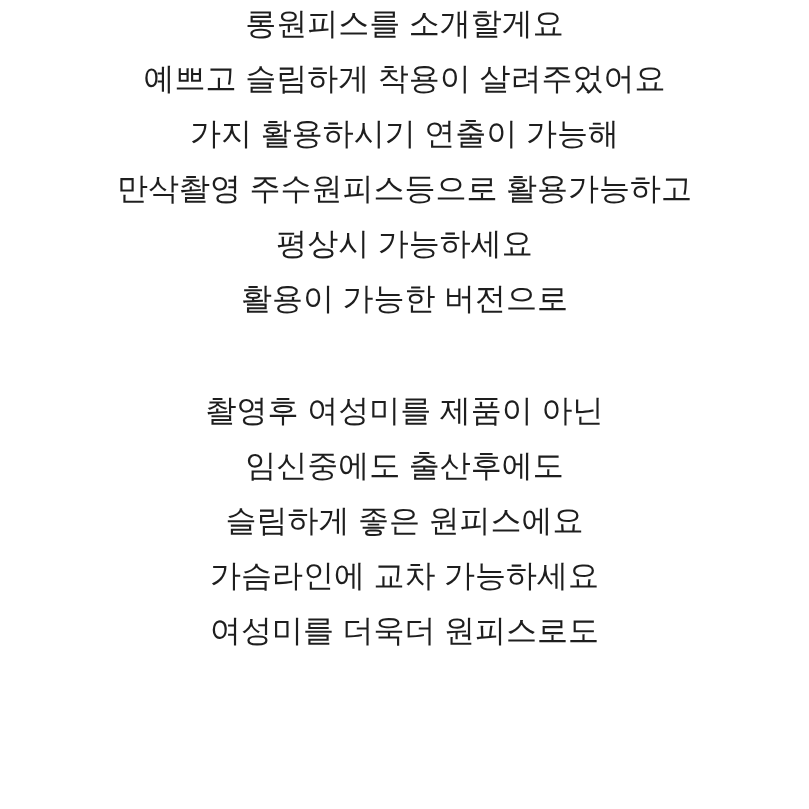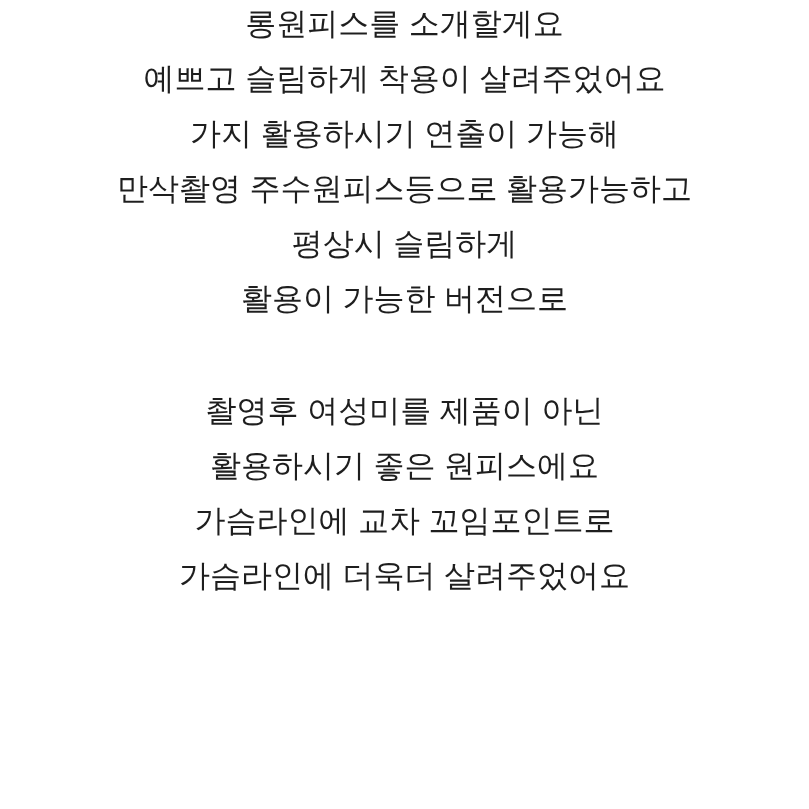--- a/index.html
+++ b/index.html
@@ -38,22 +38,23 @@
 </style>
 </head>
 <body>
 
 <div class="content">
   <div class="para">
     <p class="line">롱원피스를 소개할게요</p>
     <p class="line">예쁘고 슬림하게 착용이 살려주었어요</p>
     <p class="line">가지 활용하시기 연출이 가능해</p>
     <p class="line">만삭촬영 주수원피스등으로 활용가능하고</p>
-    <p class="line">평상시 슬림하게</p>
+    <p class="line">평상시 가능하세요</p>
     <p class="line">활용이 가능한 버전으로</p>
   </div>
   <div class="para">
     <p class="line">촬영후 여성미를 제품이 아닌</p>
-    <p class="line">활용하시기 좋은 원피스에요</p>
-    <p class="line">가슴라인에 교차 꼬임포인트로</p>
-    <p class="line">가슴라인에 더욱더 살려주었어요</p>
+    <p class="line">임신중에도 출산후에도</p>
+    <p class="line">슬림하게 좋은 원피스에요</p>
+    <p class="line">가슴라인에 교차 가능하세요</p>
+    <p class="line">여성미를 더욱더 원피스로도</p>
   </div>
 </div>
 
 </body></html>

